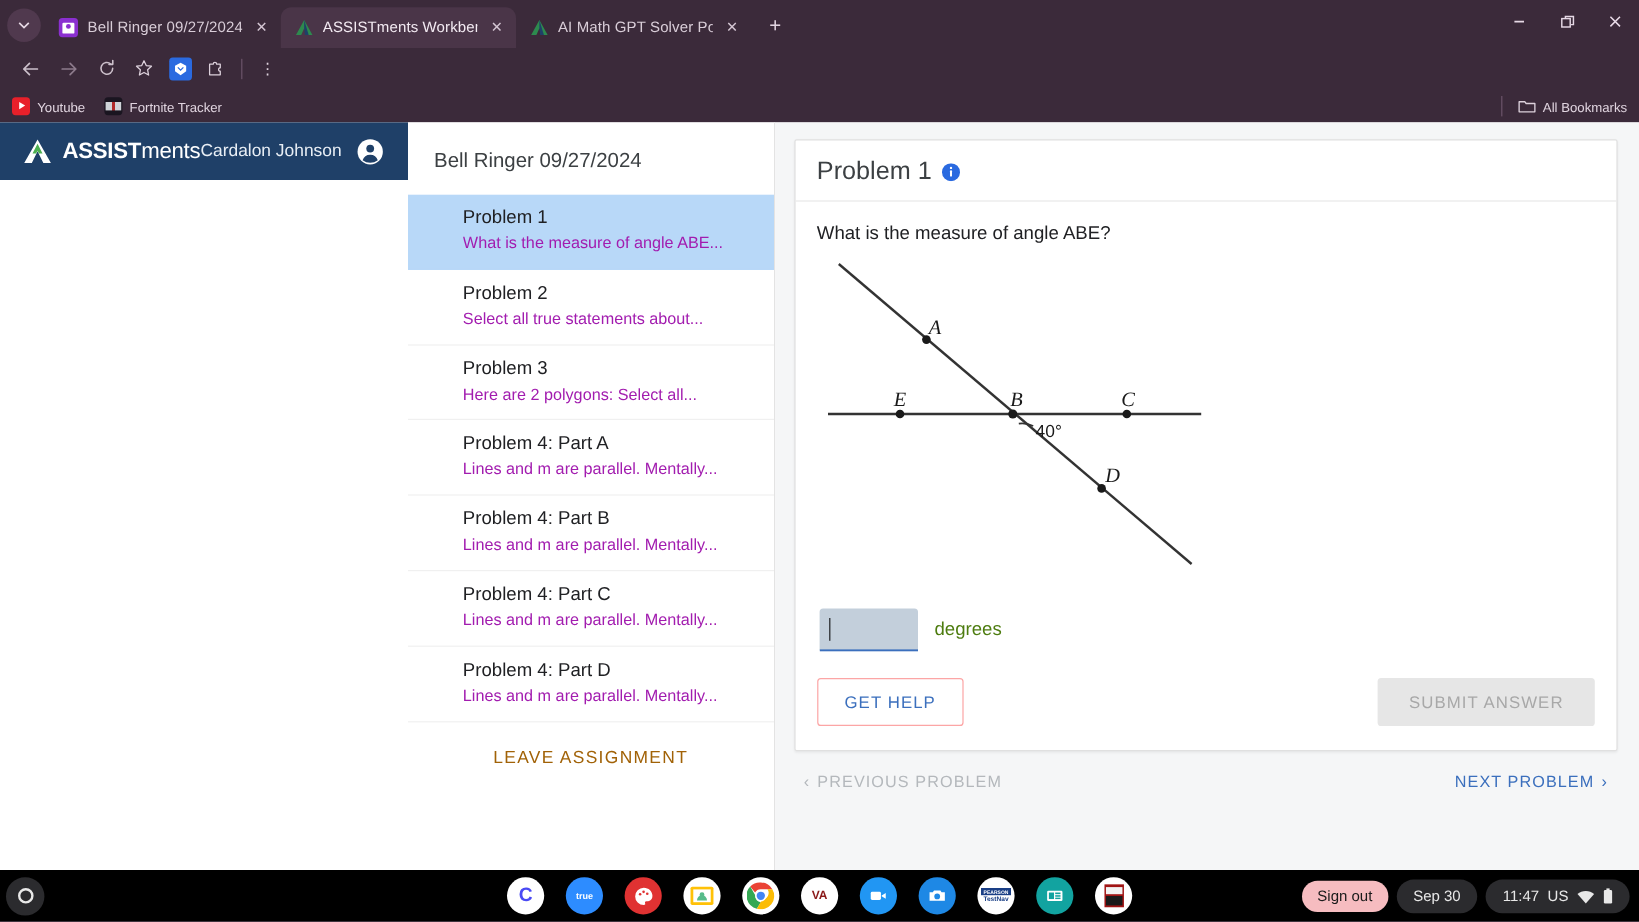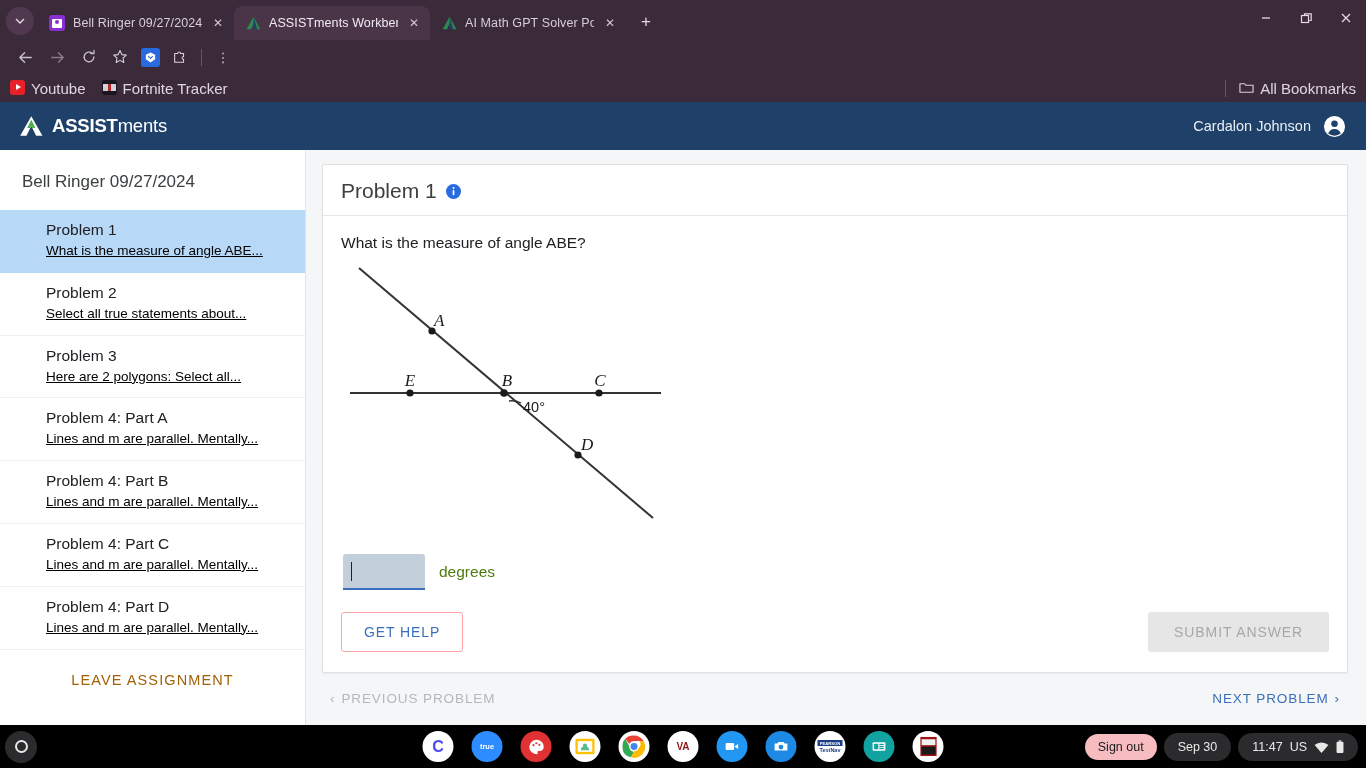--- a/index.html
+++ b/index.html
@@ -82,31 +82,31 @@
     width: 28px; height: 28px; display: flex; align-items: center;
     justify-content: center; color: #ddd1dc; font-size: 13px; flex: none;
   }
   .ext-blue {
     width: 19px; height: 19px; background: #2a6ae0; border-radius: 3px;
     display: flex; align-items: center; justify-content: center;
   }
   .tb-divider { width: 1px; height: 17px; background: #6b546a; margin: 0 5px; }
 
   .bookmarks { height: 28px; display: flex; align-items: center; padding: 0 10px; gap: 16px; }
-  .bm { display: flex; align-items: flex-start; gap: 6px; font-size: 15px; color: #e0d4df; }
+  .bm { display: flex; align-items: flex-end; gap: 6px; font-size: 11px; color: #e0d4df; }
   .bm-ico { width: 15px; height: 15px; border-radius: 3px; display:flex; align-items:center; justify-content:center; flex:none;}
   .bm-yt { background: #e8202a; }
   .bm-yt:after { content:''; border-left: 5px solid #fff; border-top: 3px solid transparent; border-bottom: 3px solid transparent; margin-left:1px;}
   .bm-fn { background: #1a1520; position: relative; overflow: hidden; }
   .bm-fn:after { content:''; position:absolute; left:1px; top:4px; width:13px; height:7px;
     background: linear-gradient(90deg,#cfd3d8 0 38%, #b02a2a 38% 62%, #cfd3d8 62% 100%); }
   .bm-right { margin-left: auto; display: flex; align-items: center; gap: 8px; }
 
   
-  .page { width: 1366px; height: 625px; background: #fff; display: flex; flex-direction: column; }
+  .page { width: 1366px; height: 625px; background: #fff; display: flex; flex-direction: row; }
 
   .app-header {
     height: 48px; background: #1f4068; display: flex; align-items: center;
     padding: 0 20px; flex: none;
   }
   .logo-wrap { display: flex; align-items: center; gap: 9px; }
   .logo-mark { width: 23px; height: 22px; }
   .logo-text { font-size: 18.5px; color: #fff; letter-spacing: -.2px; }
   .logo-text b { font-weight: bold; }
   .logo-text span { font-weight: 300; }
@@ -125,22 +125,22 @@
     font-size: 17px; color: #3c4043; padding: 22px 20px 18px 22px;
     font-weight: 400;
   }
   .prob-list { flex: 1; overflow: hidden; }
   .prob-item {
     padding: 10px 20px 11px 46px; border-bottom: 1px solid #f0f0f0;
   }
   .prob-item.active { background: #b8d8f8; border-bottom-color: #b8d8f8; }
   .prob-name { font-size: 15.5px; color: #202124; line-height: 1.35; }
   .prob-desc {
-    font-size: 13.5px; color: #000000; line-height: 1.4; margin-top: 1px;
-    white-space: nowrap; overflow: hidden; text-decoration: underline;
+    font-size: 13.5px; color: #a21caf; line-height: 1.4; margin-top: 1px;
+    white-space: nowrap; overflow: hidden;
   }
   .leave-btn {
     text-align: center; color: #a16207; font-size: 14.5px;
     letter-spacing: 1.1px; padding: 22px 0 18px; font-weight: 400;
   }
 
   
   .main { flex: 1; background: #f5f6f7; padding: 14px 18px 0 16px; min-width: 0; }
   .card {
     background: #fff; border: 1px solid #e0e0e0; border-radius: 2px;

